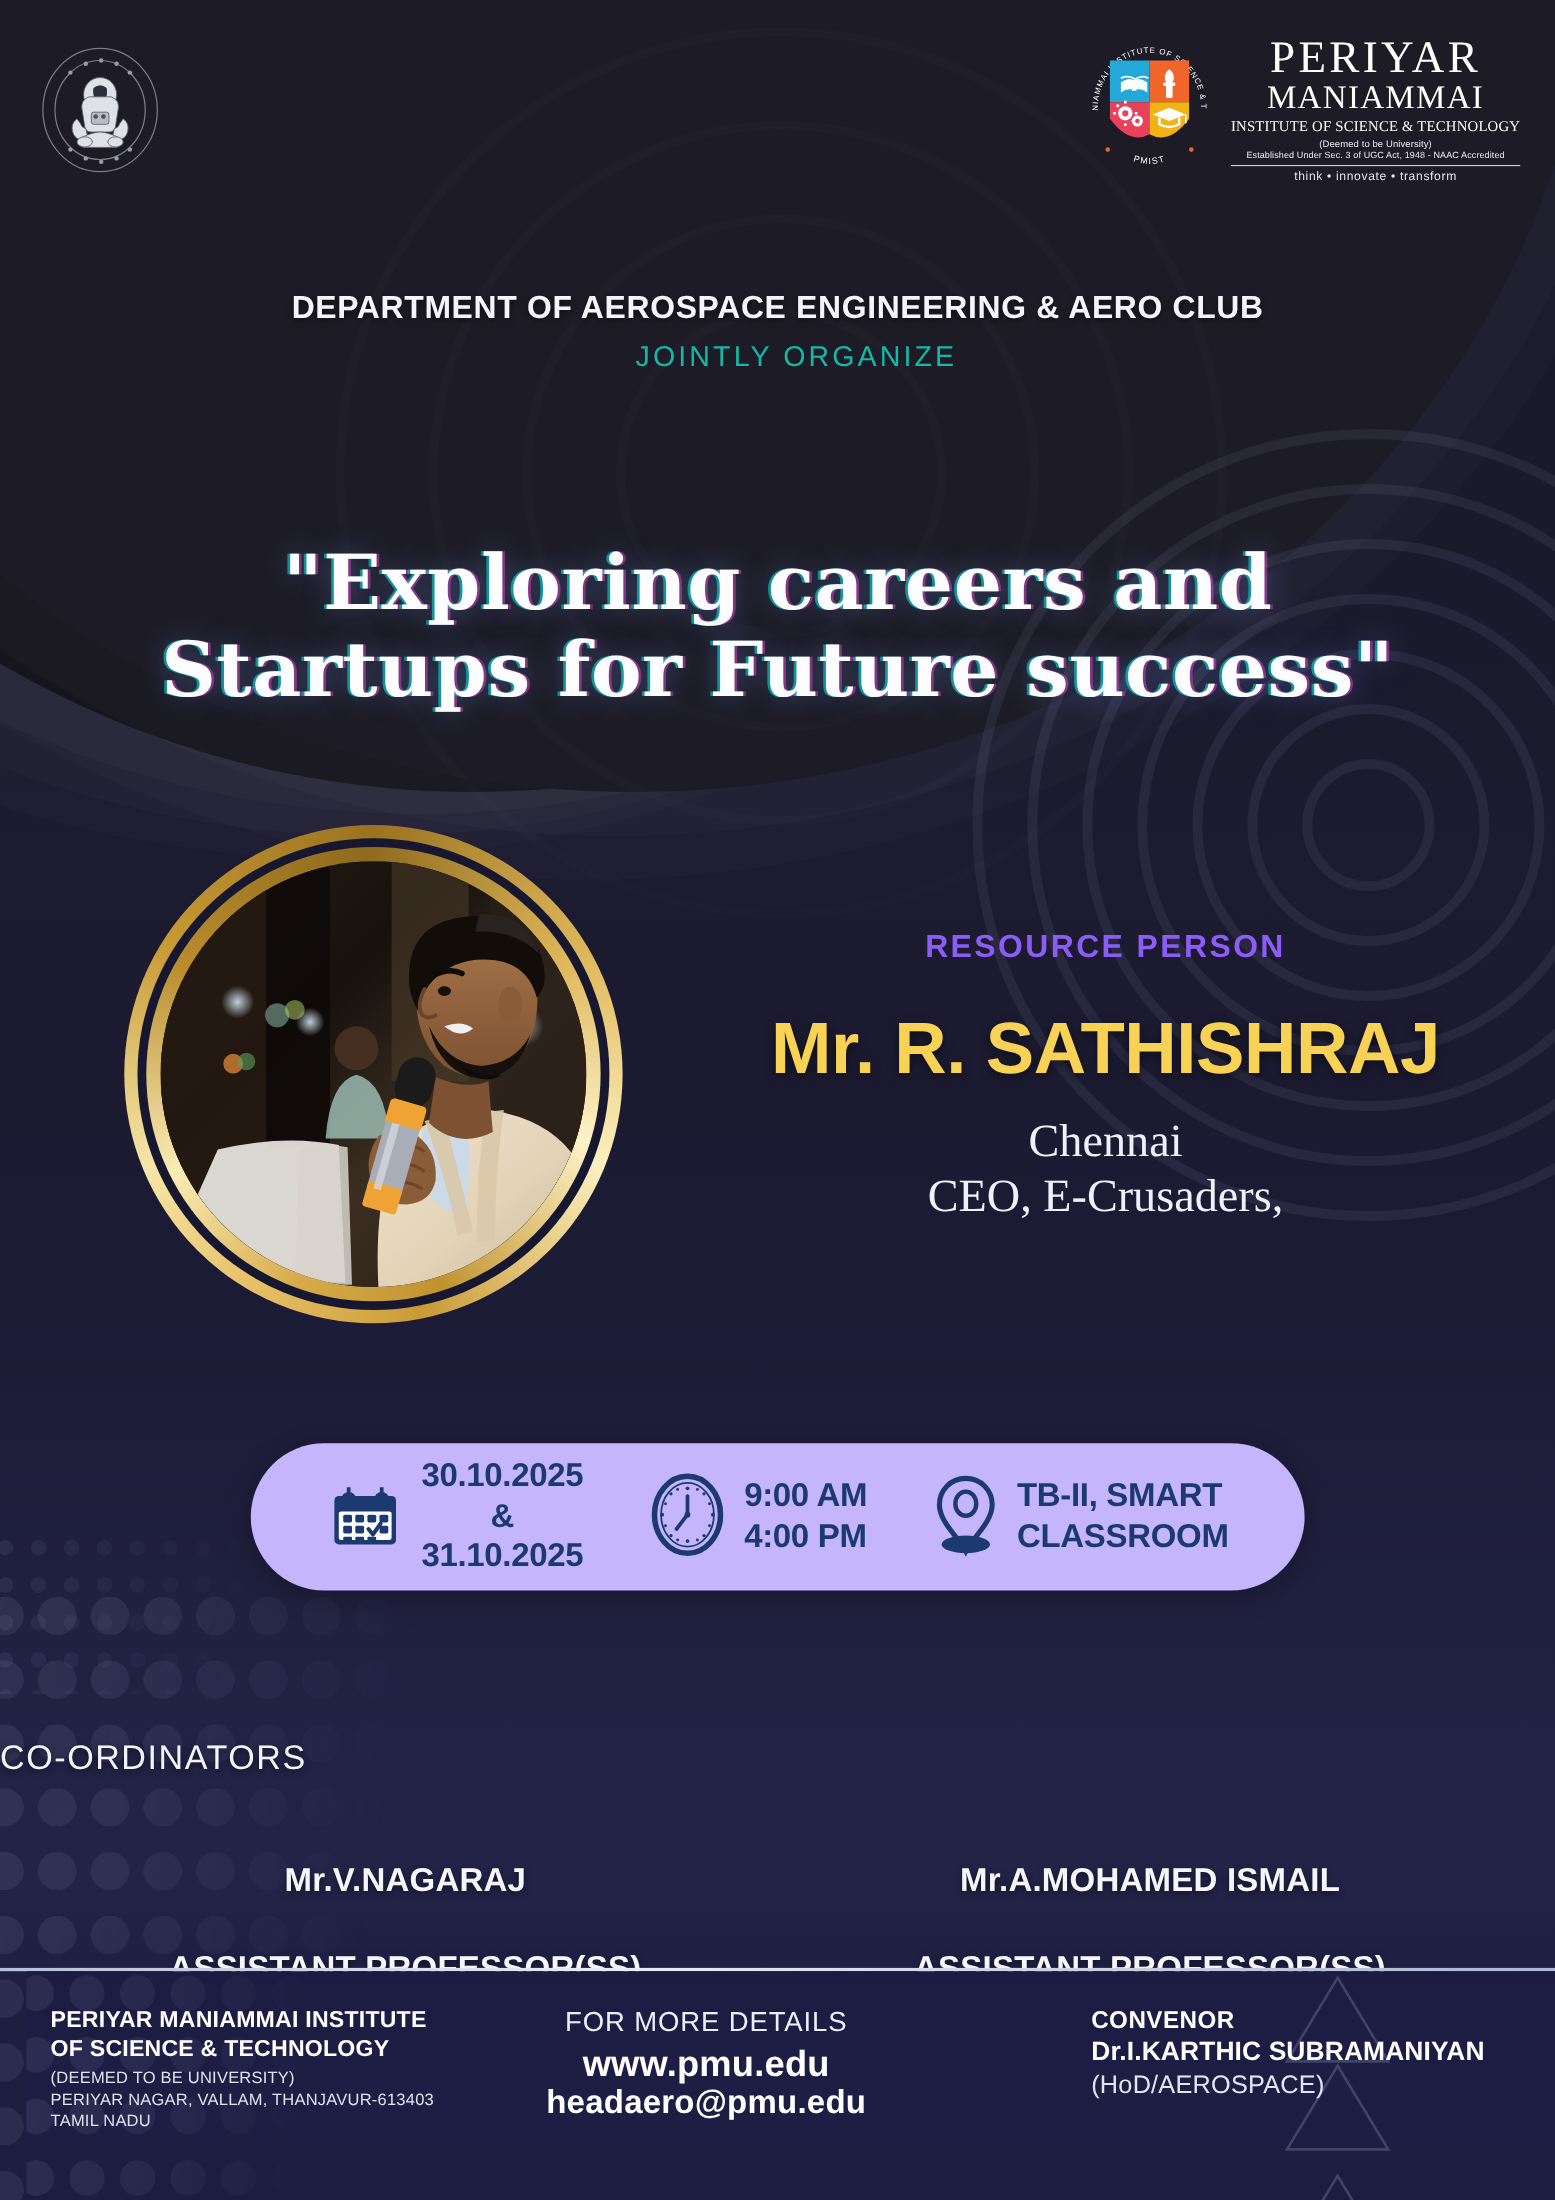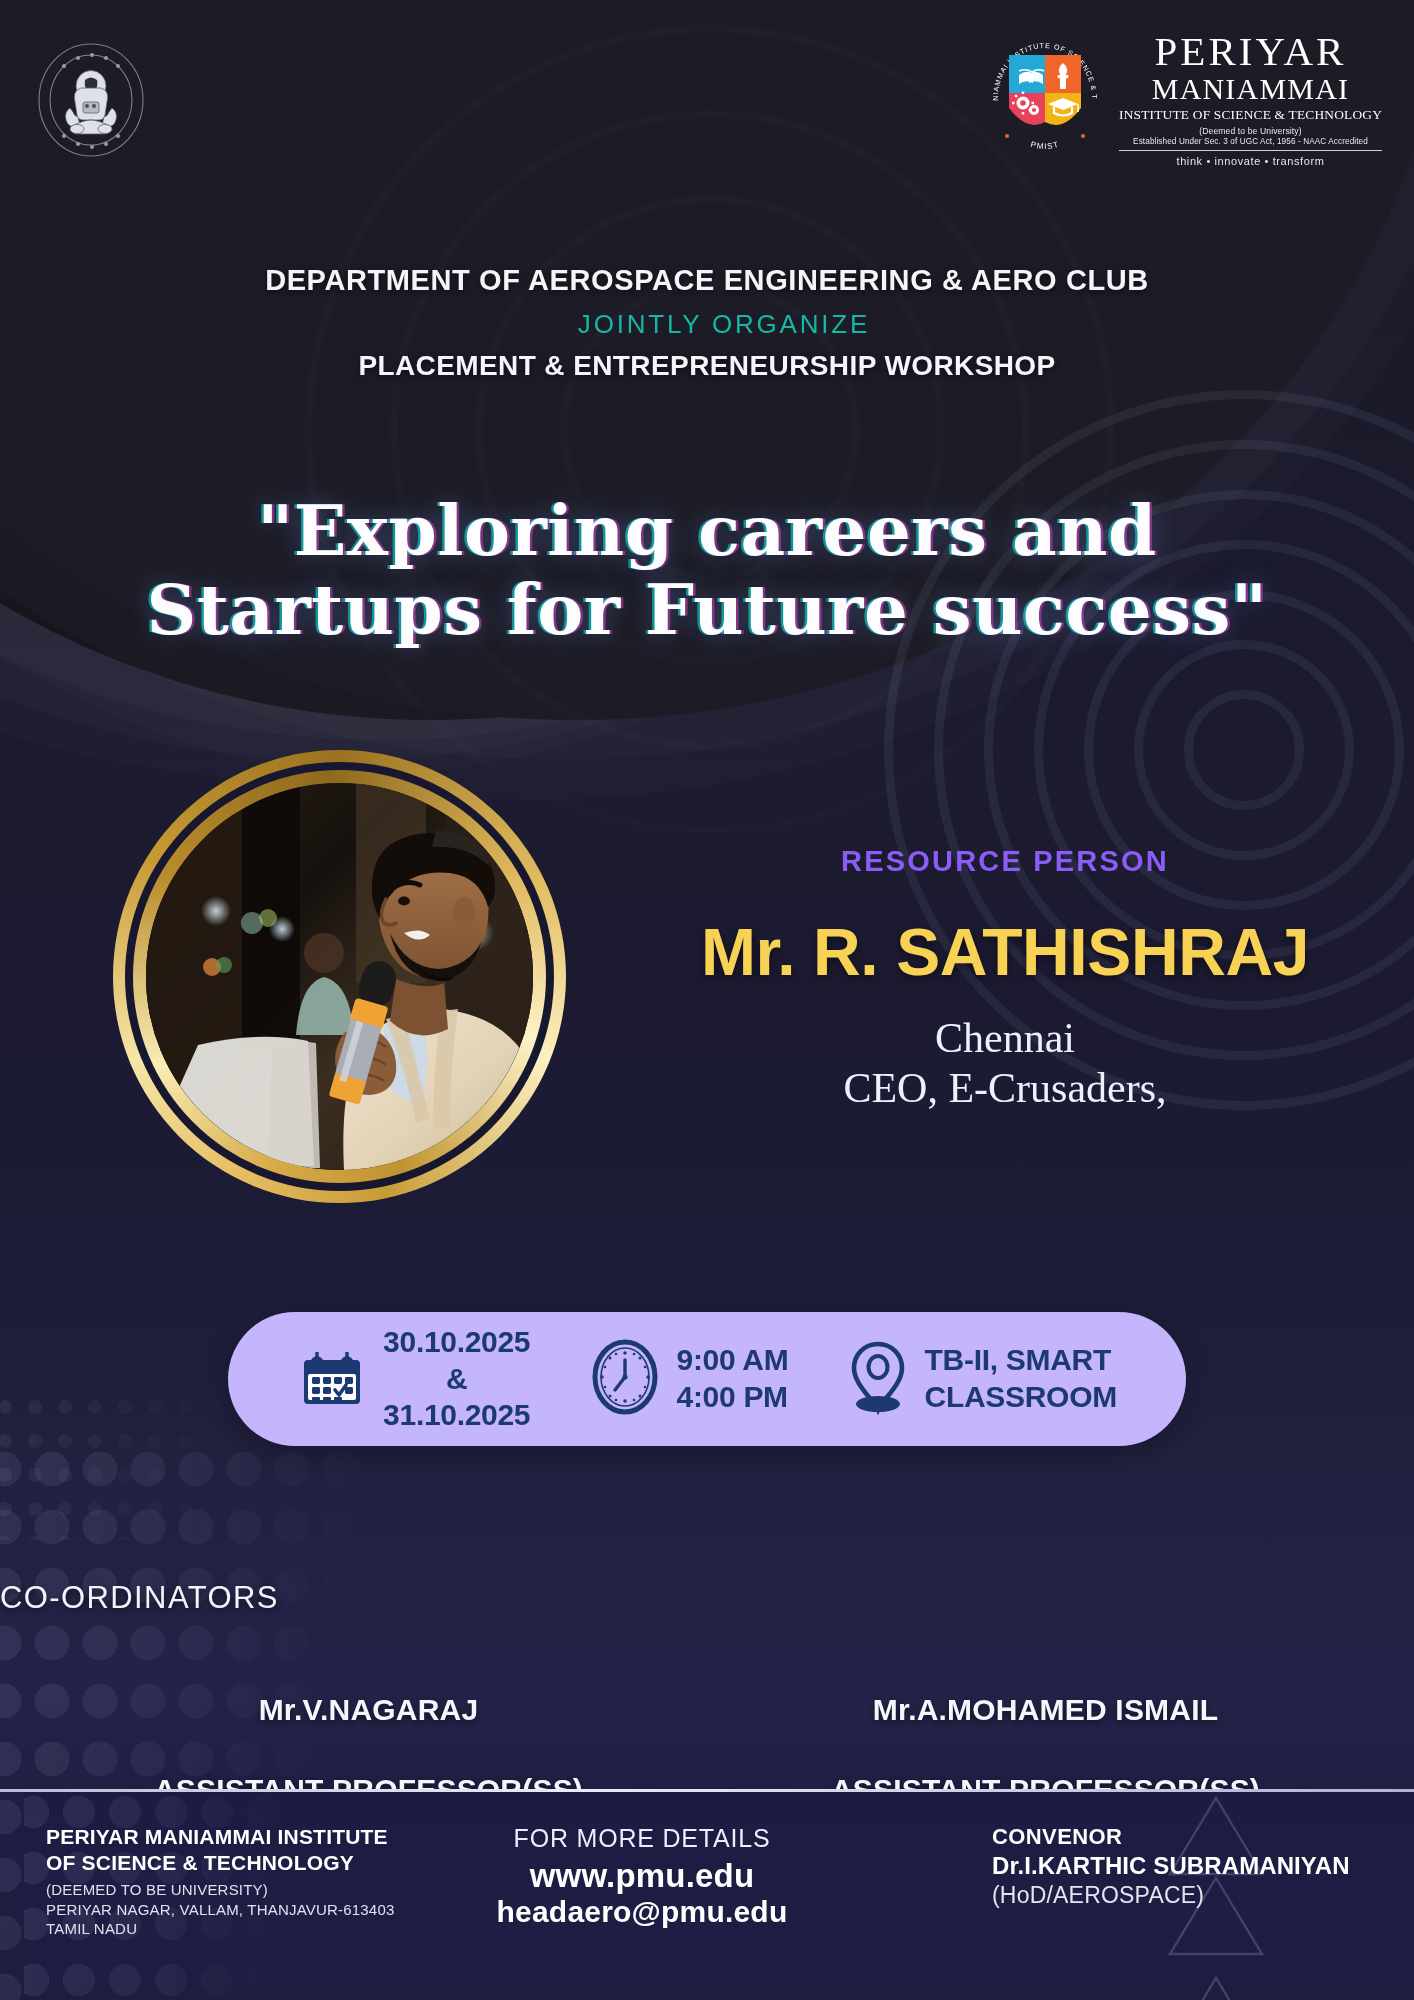--- a/index.html
+++ b/index.html
@@ -393,29 +393,28 @@
         <path d="M93 74 v8" stroke="#ffffff" stroke-width="1.5"></path>
       </g>
     </svg>
   </div>
 
   <div class="pmist-word">
     <div class="pm-l1">PERIYAR</div>
     <div class="pm-l2">MANIAMMAI</div>
     <div class="pm-l3">INSTITUTE OF SCIENCE &amp; TECHNOLOGY</div>
     <div class="pm-l4">(Deemed to be University)</div>
-    <div class="pm-l5">Established Under Sec. 3 of UGC Act, 1956 - NAAC Accredited</div>
+    <div class="pm-l5">Established Under Sec. 3 of UGC Act, 1948 - NAAC Accredited</div>
     <div class="pm-rule"></div>
     <div class="pm-l6">think  •  innovate  •  transform</div>
   </div>
 
   <div class="hdr">
     <div class="hdr-1">DEPARTMENT OF AEROSPACE ENGINEERING &amp; AERO CLUB</div>
     <div class="hdr-2">JOINTLY ORGANIZE</div>
-    <div class="hdr-3">PLACEMENT &amp; ENTREPRENEURSHIP WORKSHOP</div>
   </div>
 
   <div class="title">
     <span class="ln">"Exploring careers and</span>
     <span class="ln">Startups for Future success"</span>
   </div>
 
   <div class="portrait-wrap">
     <div class="ring-outer"></div>
     <div class="ring-gap"></div>

